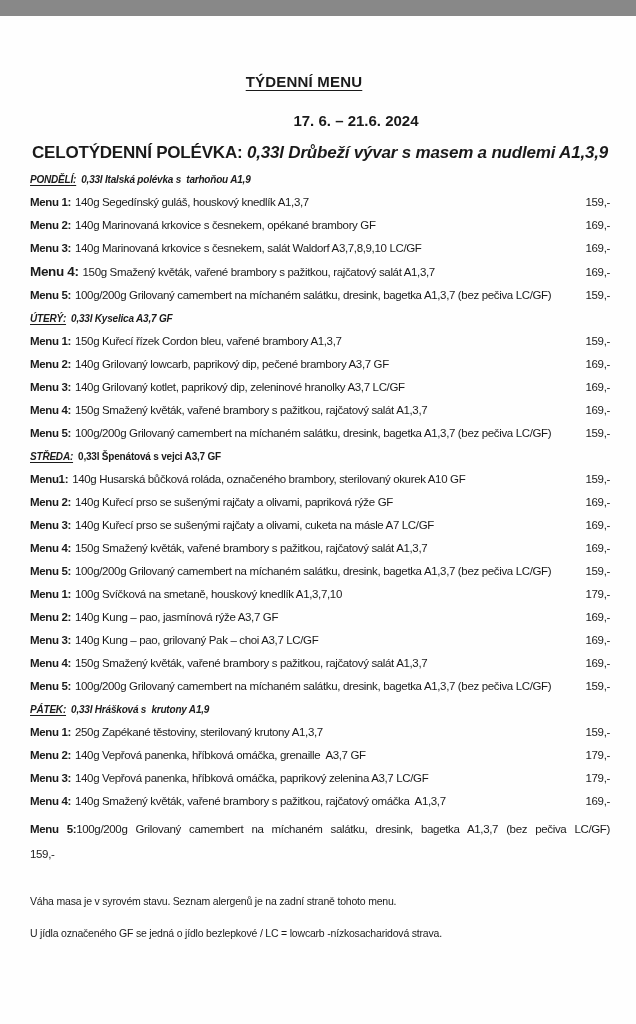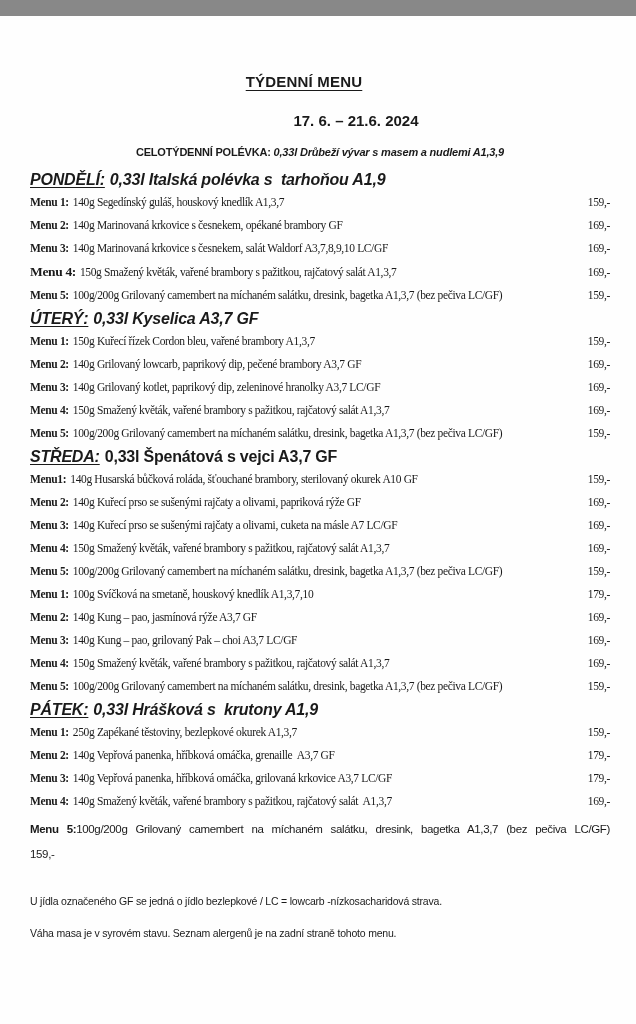--- a/index.html
+++ b/index.html
@@ -20,39 +20,38 @@
     text-decoration:underline;text-underline-offset:3px;
     transform:translateX(-16px);
     margin:0 0 21px 0;line-height:18px;letter-spacing:.2px;
   }
   .date{
     text-align:center;font-size:15px;font-weight:700;
     transform:translateX(36px);
     margin:0 0 15px 0;line-height:18px;
   }
   .weekly-soup{
-    text-align:center;font-size:11px;font-weight:700;
+    text-align:center;font-size:17px;font-weight:700;
     margin:0 0 12px 0;line-height:15px;letter-spacing:-.2px;
     white-space:pre-wrap;
   }
   .weekly-soup .soup-val{font-style:italic;}
   
   .day-header{
-    font-size:16px;font-weight:700;font-style:italic;
+    font-size:10px;font-weight:700;font-style:italic;
     line-height:15px;margin:0 0 8px 0;letter-spacing:-.2px;
     white-space:pre-wrap;
   }
   .day-header .day-name{text-decoration:underline;text-underline-offset:2px;margin-right:5px;}
   .day-header.soup-upright .day-soup{font-style:normal;}
   
   .menu-row{
     display:flex;justify-content:space-between;align-items:baseline;
     font-size:11.5px;line-height:15px;margin:0 0 8px 0;
     letter-spacing:-.35px;
-    font-family:Liberation Serif, serif;
   }
   .menu-row .row-main{flex:1 1 auto;min-width:0;white-space:pre;overflow:hidden;}
   .menu-row .row-label{font-weight:700;margin-right:4px;}
   .menu-row .row-label.lg{font-size:13.5px;}
   .menu-row .row-price{flex:0 0 auto;margin-left:8px;text-align:right;min-width:34px;}
   
   .menu-row-justified{
     font-size:11.5px;line-height:25px;letter-spacing:-.35px;
     text-align:justify;margin:0 0 8px 0;
   }
@@ -111,21 +110,21 @@
       <span class="row-main"><span class="row-label">Menu 4:</span><span class="row-text">150g Smažený květák, vařené brambory s pažitkou, rajčatový salát A1,3,7</span></span>
       <span class="row-price">169,-</span>
     </div>
   <div class="menu-row">
       <span class="row-main"><span class="row-label">Menu 5:</span><span class="row-text">100g/200g Grilovaný camembert na míchaném salátku, dresink, bagetka A1,3,7 (bez pečiva LC/GF)</span></span>
       <span class="row-price">159,-</span>
     </div>
 
   <div class="day-header soup-upright"><span class="day-name">STŘEDA:</span><span class="day-soup">0,33l Špenátová s vejci A3,7 GF</span></div>
   <div class="menu-row">
-      <span class="row-main"><span class="row-label">Menu1:</span><span class="row-text">140g Husarská bůčková roláda, šťouchané brambory, sterilovaný okurek A10 GF</span></span>
+      <span class="row-main"><span class="row-label">Menu1:</span><span class="row-text">140g Husarská bůčková roláda, označeného brambory, sterilovaný okurek A10 GF</span></span>
       <span class="row-price">159,-</span>
     </div>
   <div class="menu-row">
       <span class="row-main"><span class="row-label">Menu 2:</span><span class="row-text">140g Kuřecí prso se sušenými rajčaty a olivami, papriková rýže GF</span></span>
       <span class="row-price">169,-</span>
     </div>
   <div class="menu-row">
       <span class="row-main"><span class="row-label">Menu 3:</span><span class="row-text">140g Kuřecí prso se sušenými rajčaty a olivami, cuketa na másle A7 LC/GF</span></span>
       <span class="row-price">169,-</span>
     </div>
@@ -154,35 +153,35 @@
       <span class="row-main"><span class="row-label">Menu 4:</span><span class="row-text">150g Smažený květák, vařené brambory s pažitkou, rajčatový salát A1,3,7</span></span>
       <span class="row-price">169,-</span>
     </div>
   <div class="menu-row">
       <span class="row-main"><span class="row-label">Menu 5:</span><span class="row-text">100g/200g Grilovaný camembert na míchaném salátku, dresink, bagetka A1,3,7 (bez pečiva LC/GF)</span></span>
       <span class="row-price">159,-</span>
     </div>
 
   <div class="day-header"><span class="day-name">PÁTEK:</span><span class="day-soup">0,33l Hrášková s  krutony A1,9</span></div>
   <div class="menu-row">
-      <span class="row-main"><span class="row-label">Menu 1:</span><span class="row-text">250g Zapékané těstoviny, bezlepkové okurek A1,3,7</span></span>
+      <span class="row-main"><span class="row-label">Menu 1:</span><span class="row-text">250g Zapékané těstoviny, sterilovaný krutony A1,3,7</span></span>
       <span class="row-price">159,-</span>
     </div>
   <div class="menu-row">
       <span class="row-main"><span class="row-label">Menu 2:</span><span class="row-text">140g Vepřová panenka, hříbková omáčka, grenaille  A3,7 GF</span></span>
       <span class="row-price">179,-</span>
     </div>
   <div class="menu-row">
-      <span class="row-main"><span class="row-label">Menu 3:</span><span class="row-text">140g Vepřová panenka, hříbková omáčka, grilovaná krkovice A3,7 LC/GF</span></span>
+      <span class="row-main"><span class="row-label">Menu 3:</span><span class="row-text">140g Vepřová panenka, hříbková omáčka, paprikový zelenina A3,7 LC/GF</span></span>
       <span class="row-price">179,-</span>
     </div>
   <div class="menu-row">
-      <span class="row-main"><span class="row-label">Menu 4:</span><span class="row-text">140g Smažený květák, vařené brambory s pažitkou, rajčatový salát  A1,3,7</span></span>
+      <span class="row-main"><span class="row-label">Menu 4:</span><span class="row-text">140g Smažený květák, vařené brambory s pažitkou, rajčatový omáčka  A1,3,7</span></span>
       <span class="row-price">169,-</span>
     </div>
   <div class="menu-row-justified"><span class="row-label">Menu 5:</span><span class="row-text">100g/200g Grilovaný camembert na míchaném salátku, dresink, bagetka A1,3,7 (bez pečiva LC/GF)</span> <span class="row-price">159,-</span></div>
 
   <div class="footer">
+    <p>Váha masa je v syrovém stavu. Seznam alergenů je na zadní straně tohoto menu.</p>
     <p>U jídla označeného GF se jedná o jídlo bezlepkové / LC = lowcarb -nízkosacharidová strava.</p>
-    <p>Váha masa je v syrovém stavu. Seznam alergenů je na zadní straně tohoto menu.</p>
   </div>
 
 </div>
 
 </body></html>

